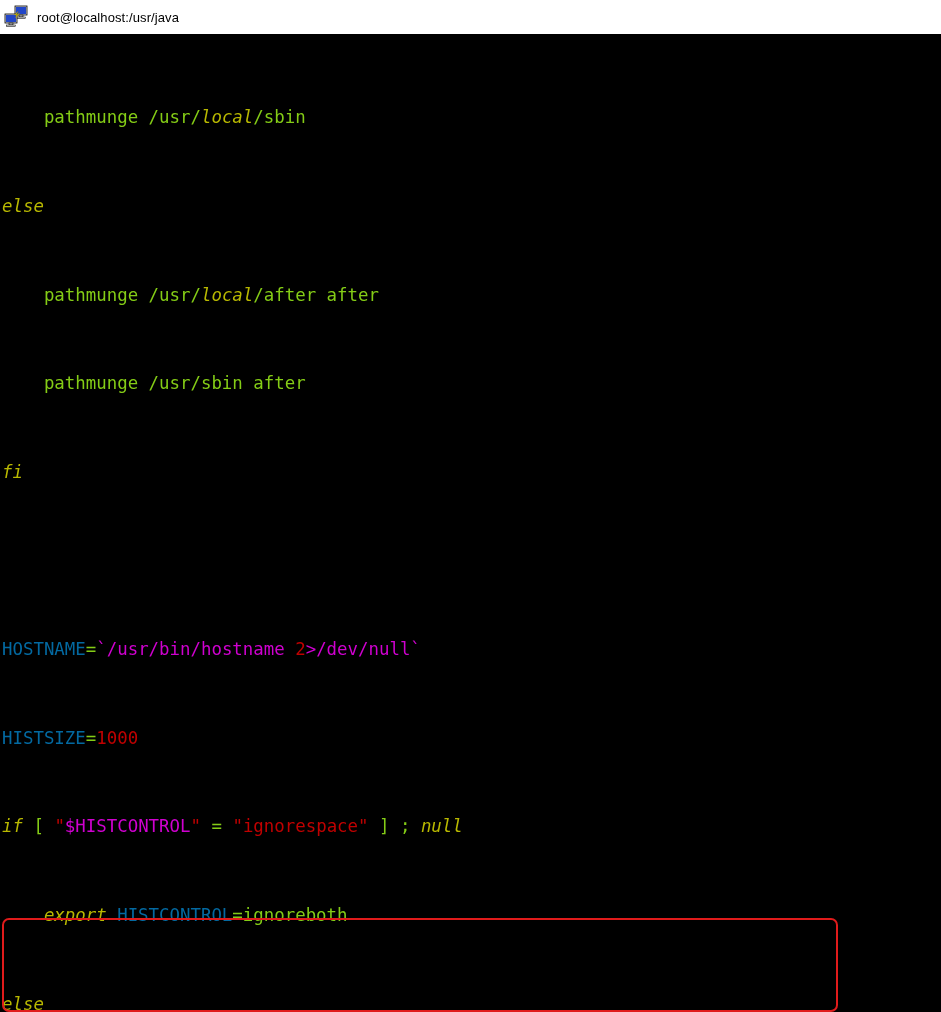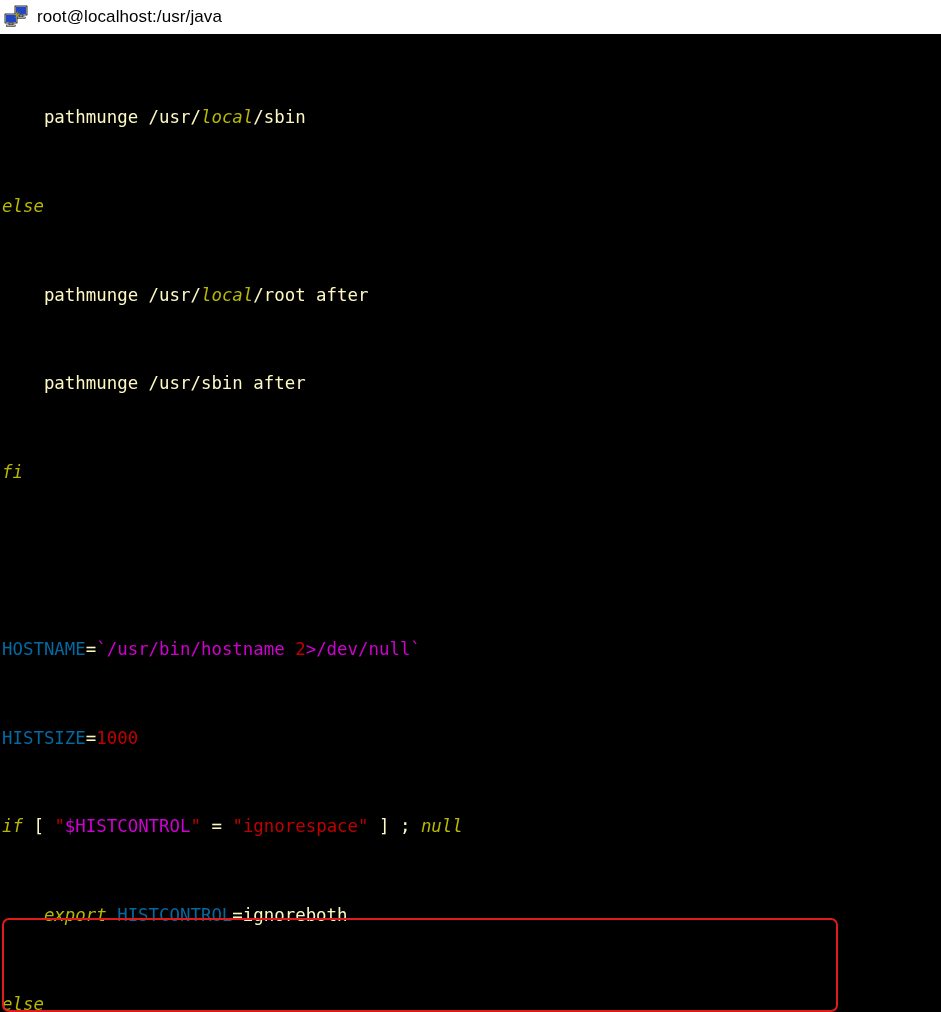--- a/index.html
+++ b/index.html
@@ -18,21 +18,21 @@
   #titlebar {
     height: 34px;
     background: #ffffff;
     display: flex;
     align-items: center;
     padding-left: 3px;
     box-sizing: border-box;
   }
   #titlebar .title-text {
     font-family: "Liberation Sans", "DejaVu Sans", sans-serif;
-    font-size: 17px;
+    font-size: 13px;
     color: #000000;
     margin-left: 8px;
     letter-spacing: 0.1px;
     white-space: nowrap;
   }
   .putty-icon {
     width: 26px;
     height: 26px;
     flex: 0 0 26px;
     display: block;
@@ -57,21 +57,21 @@
     white-space: pre;
     color: #b2b2b2;
     padding-top: 6px;
   }
   .row {
     height: 22.15px;
     white-space: pre;
   }
 
   
-  .c-default  { color: #fef9c3; }
+  .c-default  { color: #84cc16; }
   .c-keyword  { color: #b8b800; font-style: italic; }           
   .c-ident    { color: #0369a1; }           
   .c-string   { color: #c00000; }           
   .c-number   { color: #c00000; }
   .c-var      { color: #d000d0; }
 
   
   #highlight-box {
     position: absolute;
     left: 2px;
@@ -107,21 +107,21 @@
   <span class="title-text">root@localhost:/usr/java</span>
 </div>
 
 <div id="terminal">
   <div id="screen">
 
     <div class="row"><span class="c-default">    pathmunge /usr/</span><span class="c-keyword">local</span><span class="c-default">/sbin</span></div>
 
     <div class="row"><span class="c-keyword">else</span></div>
 
-    <div class="row"><span class="c-default">    pathmunge /usr/</span><span class="c-keyword">local</span><span class="c-default">/root after</span></div>
+    <div class="row"><span class="c-default">    pathmunge /usr/</span><span class="c-keyword">local</span><span class="c-default">/after after</span></div>
 
     <div class="row"><span class="c-default">    pathmunge /usr/sbin after</span></div>
 
     <div class="row"><span class="c-keyword">fi</span></div>
 
     <div class="row"><span></span></div>
 
     <div class="row"><span class="c-ident">HOSTNAME</span><span class="c-default">=</span><span class="c-var">`/usr/bin/hostname </span><span class="c-number">2</span><span class="c-var">&gt;/dev/null`</span></div>
 
     <div class="row"><span class="c-ident">HISTSIZE</span><span class="c-default">=</span><span class="c-number">1000</span></div>

